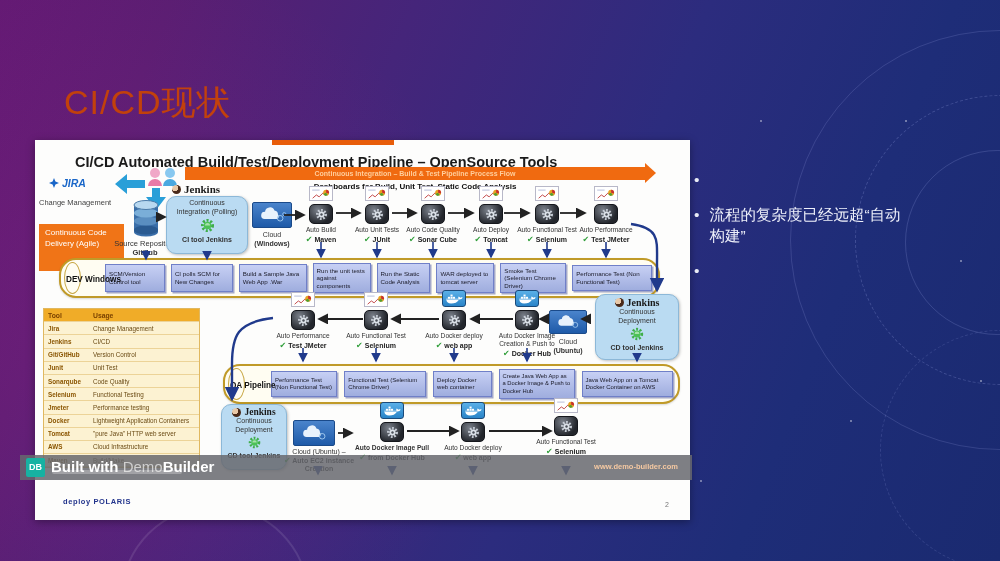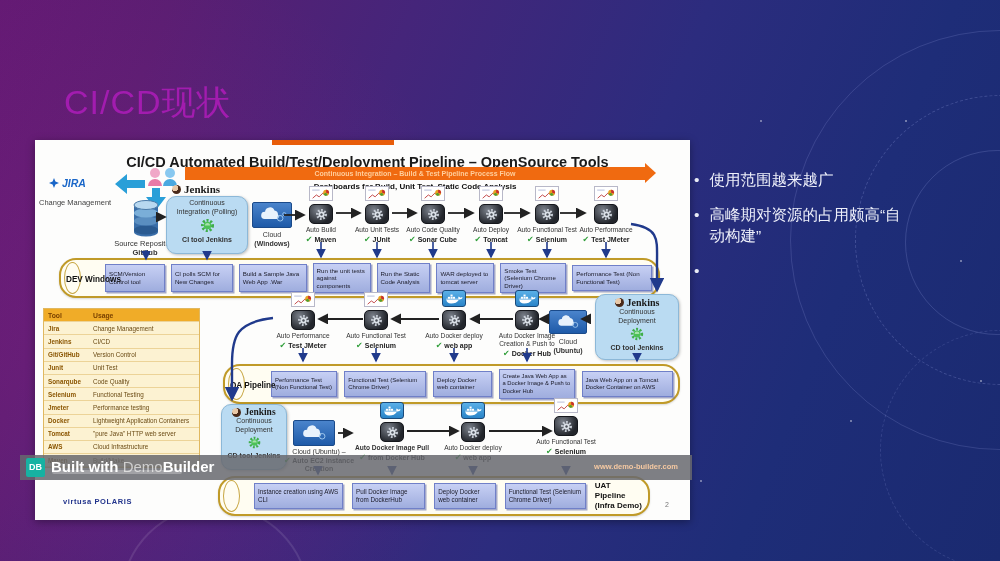--- a/index.html
+++ b/index.html
@@ -8,33 +8,33 @@
     font-family: "Liberation Sans", sans-serif;
     background:
       radial-gradient(circle at 12% 60%, rgba(160,30,140,0.25), transparent 40%),
       linear-gradient(112deg, #641a74 0%, #5a1e72 14%, #45257a 34%, #2c2c7e 58%, #1e2d78 78%, #1a2a70 100%);
     position:relative;
   }
   .decor { position:absolute; border-radius:50%; pointer-events:none; }
   .dot { position:absolute; width:2px; height:2px; background:rgba(255,255,255,.5); border-radius:50%; }
 
   
-  .slide-title { position:absolute; left:64px; top:80px; font-size:34px; color:#a21caf; letter-spacing:1px; }
+  .slide-title { position:absolute; left:64px; top:80px; font-size:34px; color:#c2410c; letter-spacing:1px; }
 
   
   .bullets { position:absolute; left:694px; top:170px; width:212px; list-style:none; }
   .bullets li { display:flex; gap:10px; margin-bottom:14px; color:#eef0fa; font-size:15.5px; line-height:1.35; }
   .bullets .bl { flex:0 0 auto; }
 
   
   .panel { position:absolute; left:35px; top:140px; width:655px; height:380px; background:#fdfdfc; box-shadow:0 2px 8px rgba(0,0,0,.35); }
   .abs { position:absolute; }
 
   .strip { left:237px; top:0; width:122px; height:5px; background:#e85d0a; }
-  .dg-title { top:14px; left:40px; width:585px; text-align:center; font-size:14.5px; font-weight:bold; color:#1a1a1a; }
+  .dg-title { top:14px; left:40px; width:585px; font-size:14.5px; font-weight:bold; color:#1a1a1a; }
   .flow-arrow { left:150px; top:27px; width:460px; height:13px; background:#f06a10; color:#ffce9c; font-size:7px; font-weight:bold; text-align:center; line-height:13px; }
   .flow-arrow::after { content:""; position:absolute; right:-11px; top:-4px; border-top:10.5px solid transparent; border-bottom:10.5px solid transparent; border-left:11px solid #f06a10; }
   .dash-caption { top:42px; left:150px; width:460px; text-align:center; font-size:8px; font-weight:bold; color:#101010; }
 
   .jira { left:14px; top:37px; display:flex; gap:3px; align-items:center; font-size:10.5px; font-weight:bold; font-style:italic; color:#1966c8; }
   .chg { left:4px; top:58px; font-size:7.5px; color:#444; }
   .orangebox { left:4px; top:84px; width:85px; height:47px; background:#f07417; color:#fff; font-size:8px; line-height:1.35; padding:4px 6px; }
   .srclabel { left:72px; top:99px; width:76px; text-align:center; font-size:7.5px; color:#333; line-height:1.2; }
   .srclabel b { display:block; }
 
@@ -96,25 +96,24 @@
 <div class="dot" style="left:850px;top:420px;"></div>
 <div class="dot" style="left:700px;top:480px;"></div>
 <div class="dot" style="left:980px;top:380px;"></div>
 <div class="dot" style="left:760px;top:120px;"></div>
 
 <div class="slide-title">CI/CD现状</div>
 
 <ul class="bullets">
   <li>
       <span class="bl">•</span>
-      <span>使用范围越来越广</span>
     </li>
   <li>
       <span class="bl">•</span>
-      <span>高峰期对资源的占用颇高“自动构建”</span>
+      <span>流程的复杂度已经远超“自动构建”</span>
     </li>
   <li>
       <span class="bl">•</span>
     </li>
 </ul>
 
 <div class="panel">
 
   <div class="abs strip"></div>
   <div class="abs dg-title">CI/CD Automated Build/Test/Deployment Pipeline – OpenSource Tools</div>
@@ -131,20 +130,21 @@
 
   <svg class="abs" style="left:80px;top:26px;" width="64" height="50" viewBox="0 0 64 50">
     <path d="M30 14 L12 14 L12 8 L0 18 L12 28 L12 22 L30 22 Z" fill="#2a9fd8"></path>
     <circle cx="40" cy="7" r="5" fill="#f0a8c8"></circle>
       <path d="M33 20 a7 7 0 0 1 14 0 Z" fill="#e87aa8"></path>
     <circle cx="55" cy="7" r="5" fill="#88c8f0"></circle>
       <path d="M48 20 a7 7 0 0 1 14 0 Z" fill="#4aa8e0"></path>
     <path d="M37 22 v9 h-6 l10 13 10-13 h-6 v-9 Z" fill="#2a9fd8"></path>
   </svg>
 
+  <div class="abs orangebox">Continuous Code Delivery (Agile)</div>
 
   <svg class="abs" style="left:97px;top:60px;" width="28" height="38" viewBox="0 0 28 38">
     <path d="M2 5 v27 a12 4.5 0 0 0 24 0 V5 Z" fill="#3a6ea8"></path>
     <ellipse cx="14" cy="30" rx="12" ry="4.5" fill="#2a5a90"></ellipse>
     <ellipse cx="14" cy="21" rx="12" ry="4.5" fill="#5a8ec0"></ellipse>
     <ellipse cx="14" cy="13" rx="12" ry="4.5" fill="#7aaed8"></ellipse>
     <ellipse cx="14" cy="5" rx="12" ry="4.5" fill="#b8d8f0" stroke="#4a7aa8"></ellipse>
   </svg>
   <div class="abs srclabel">
     <span>Source Repository</span>
@@ -489,30 +489,20 @@
         <svg width="15" height="15" viewBox="0 0 20 20">
           <circle cx="10" cy="10" r="5.6" fill="none" stroke="#c9cfd8" stroke-width="3.4" stroke-dasharray="2.2 2"></circle>
           <circle cx="10" cy="10" r="4" fill="#dde3ea"></circle>
           <circle cx="10" cy="10" r="1.6" fill="#4a4f58"></circle>
         </svg>
       </div>
     <div class="steptitle">Auto Functional Test</div>
     <div class="toolline"><span class="chk">✔</span> <span>Selenium</span></div>
   </div>
 
-  <div class="pipe" style="left:183px;top:336px;width:432px;height:40px;padding:5px 5px 5px 34px;gap:9px;">
-    <div class="pbox" style="width:90px;height:26px;font-size:6.3px;">Instance creation using  AWS CLI</div>
-    <div class="pbox" style="width:74px;height:26px;font-size:6.3px;">Pull Docker Image from DockerHub</div>
-    <div class="pbox" style="width:62px;height:26px;font-size:6.3px;">Deploy Docker web container</div>
-    <div class="pbox" style="width:82px;height:26px;font-size:6.3px;">Functional Test (Selenium Chrome Driver)</div>
-    <div style="font-size:8px;font-weight:bold;color:#111;line-height:1.25;">
-      <div>UAT Pipeline</div>
-      <div>(Infra Demo)</div>
-    </div>
-  </div>
 
   <div class="abs ttable">
     <div class="trow head">
       <div class="tc1">Tool</div>
       <div class="tc2" style="font-weight:bold;">Usage</div>
     </div>
     <div class="trow">
         <div class="tc1">Jira</div>
         <div class="tc2">Change  Management</div>
       </div>
@@ -558,21 +548,21 @@
       </div>
   </div>
 
   <div class="abs graybar">
     <div class="dbsq">DB</div>
     <div class="bwith"><span>Built with </span><span class="lt">Demo</span><span>Builder</span></div>
     <div class="subtxt"></div>
     <div class="site">www.demo-builder.com</div>
   </div>
 
-  <div class="abs virtusa">virtusa POLARIS</div>
+  <div class="abs virtusa">deploy POLARIS</div>
   <div class="abs pagenum">2</div>
 
   <svg class="overlay">
     <defs>
       <marker id="mk-k" markerWidth="7" markerHeight="7" refX="5" refY="3" orient="auto">
           <path d="M0 0 L6 3 L0 6 Z" fill="#222"></path>
         </marker>
       <marker id="mk-b" markerWidth="7" markerHeight="7" refX="5" refY="3" orient="auto">
           <path d="M0 0 L6 3 L0 6 Z" fill="#203a8c"></path>
         </marker>

